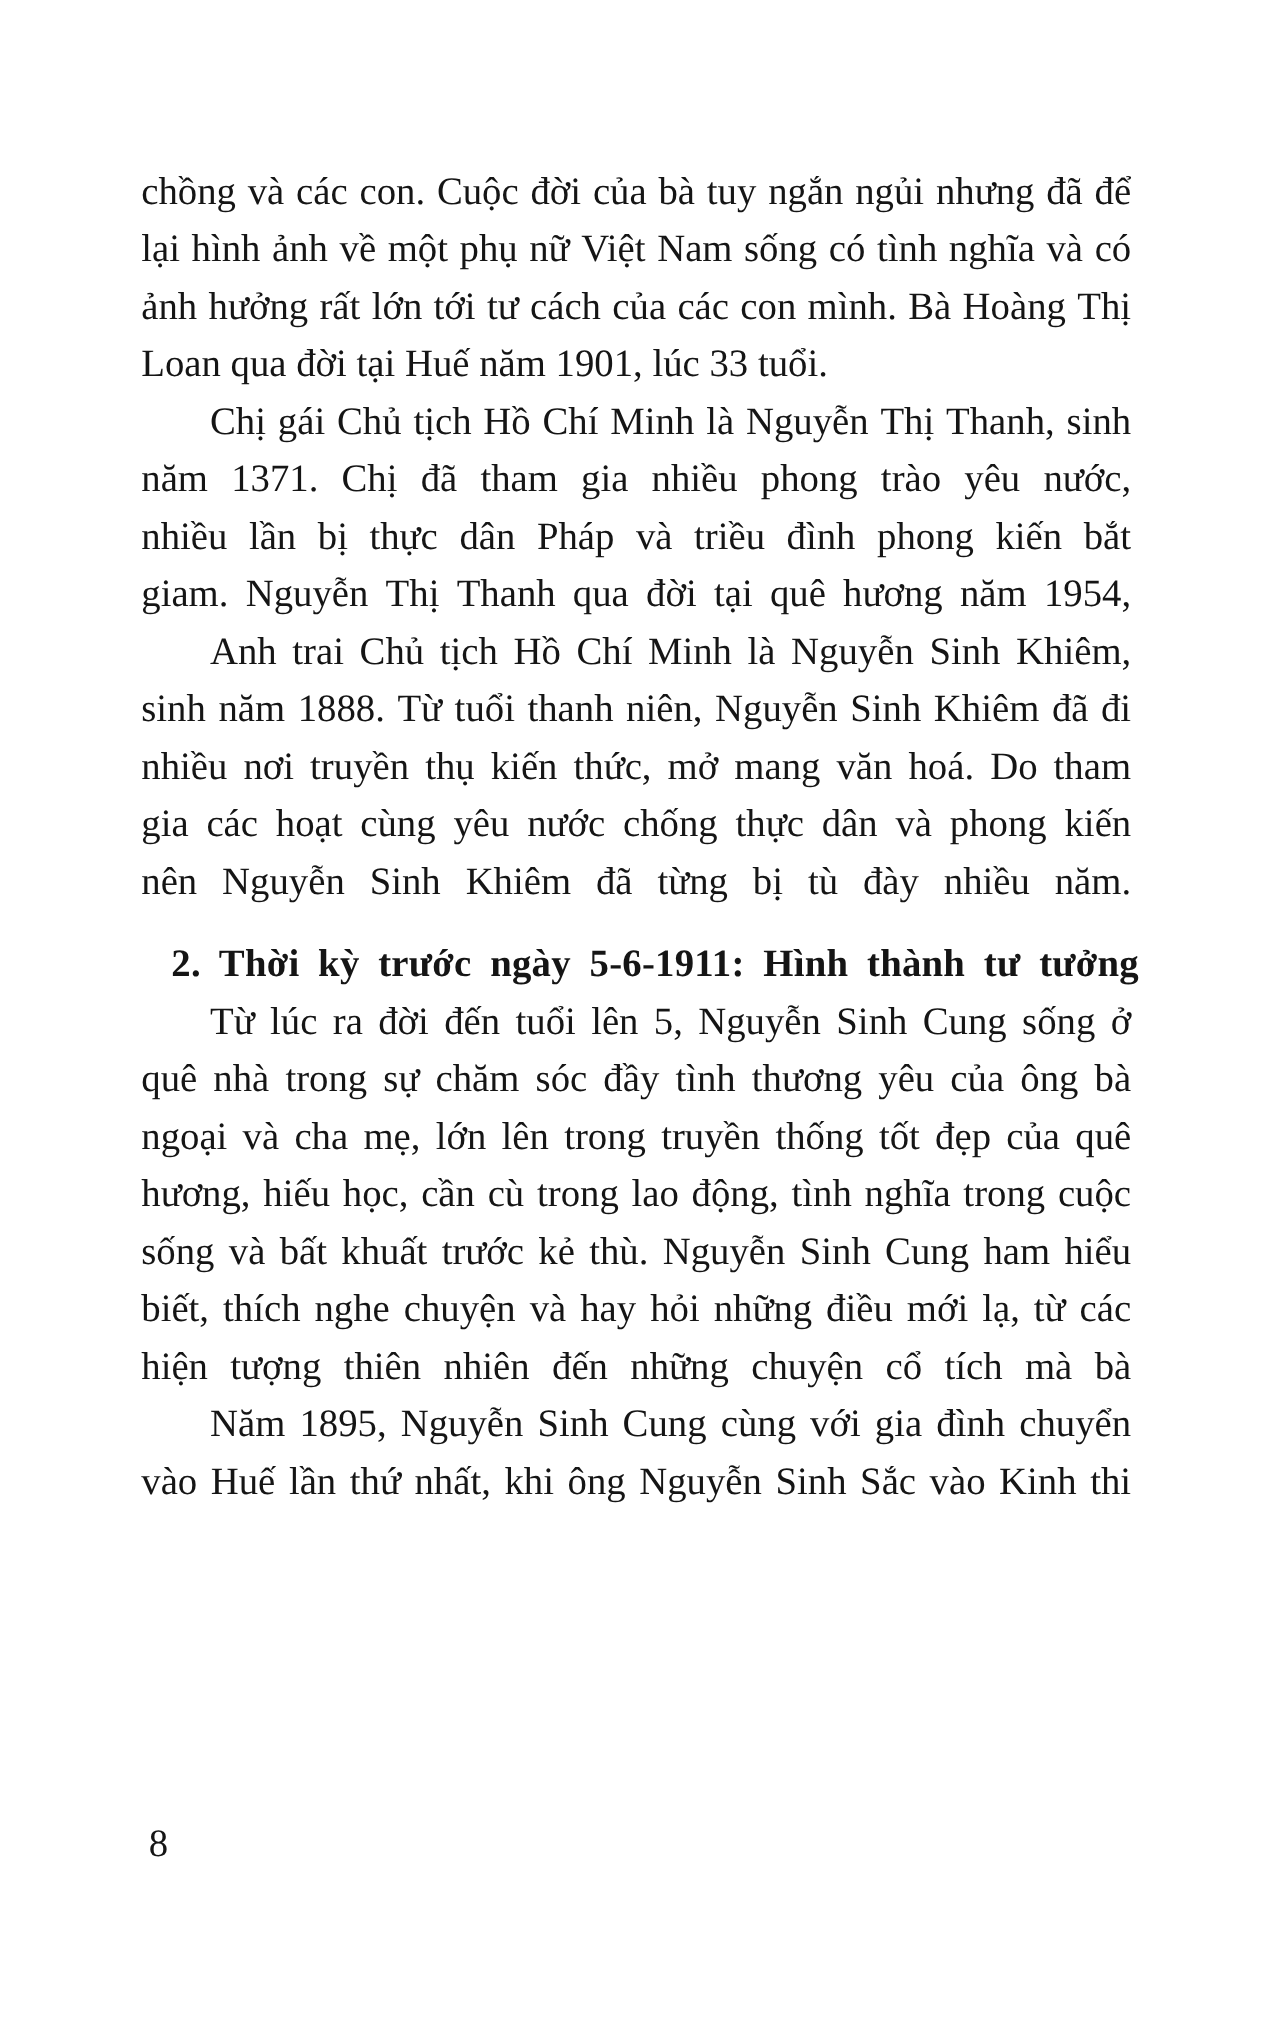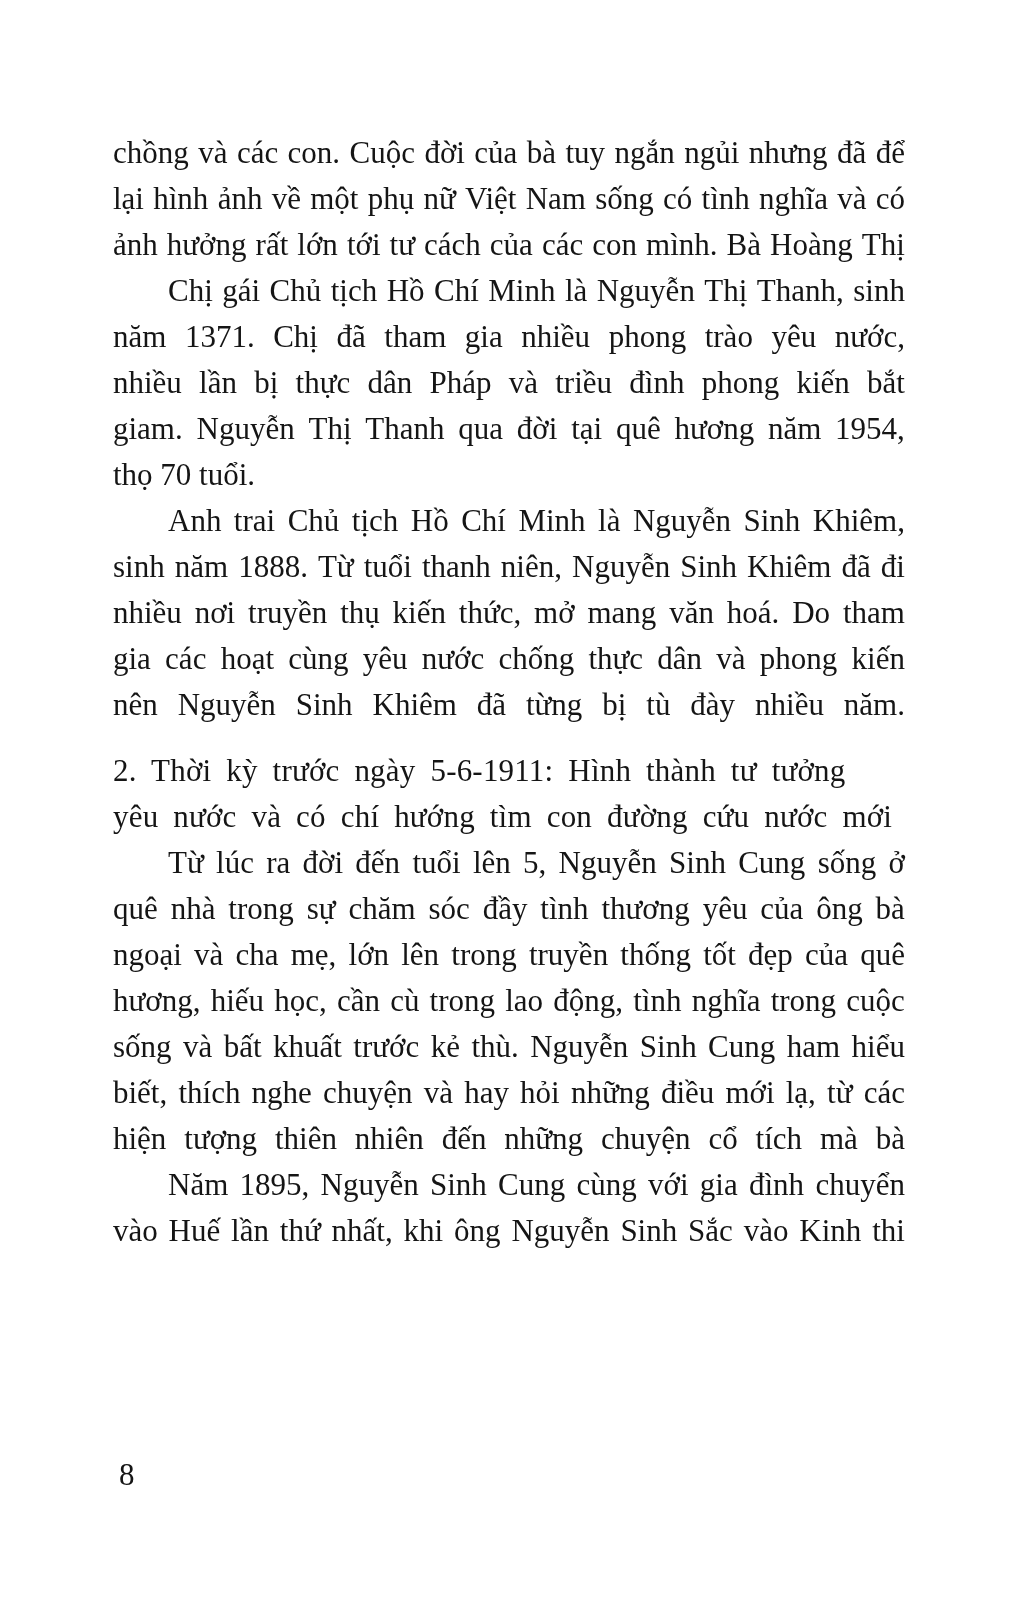--- a/index.html
+++ b/index.html
@@ -30,21 +30,22 @@
     width: 792px;
   }
   .block {
     margin: 0;
   }
   .block + .block {
     margin-top: 0;
   }
   .block.heading {
     margin-top: 20px;
-    font-weight: normal;
+    font-weight: bold;
+    margin-left: 24px;
   }
   .block.heading + .block {
     margin-top: 0;
   }
   .line {
     height: 46px;
     line-height: 46px;
     font-size: 31px;
     white-space: nowrap;
   }
@@ -119,20 +120,21 @@
           <span>tư</span>
           <span>cách</span>
           <span>của</span>
           <span>các</span>
           <span>con</span>
           <span>mình.</span>
           <span>Bà</span>
           <span>Hoàng</span>
           <span>Thị</span>
         </div>
+        <div class="line">Loan qua đời tại Huế năm 1901, lúc 33 tuổi.</div>
       </div>
       <div class="block paragraph">
         <div class="line just indent">
           <span>Chị</span>
           <span>gái</span>
           <span>Chủ</span>
           <span>tịch</span>
           <span>Hồ</span>
           <span>Chí</span>
           <span>Minh</span>
@@ -175,21 +177,20 @@
           <span>Thị</span>
           <span>Thanh</span>
           <span>qua</span>
           <span>đời</span>
           <span>tại</span>
           <span>quê</span>
           <span>hương</span>
           <span>năm</span>
           <span>1954,</span>
         </div>
-        <div class="line">thọ 70 tuổi.</div>
       </div>
       <div class="block paragraph">
         <div class="line just indent">
           <span>Anh</span>
           <span>trai</span>
           <span>Chủ</span>
           <span>tịch</span>
           <span>Hồ</span>
           <span>Chí</span>
           <span>Minh</span>
@@ -249,21 +250,20 @@
           <span>từng</span>
           <span>bị</span>
           <span>tù</span>
           <span>đày</span>
           <span>nhiều</span>
           <span>năm.</span>
         </div>
       </div>
       <div class="block heading">
         <div class="line">2. Thời kỳ trước ngày 5-6-1911: Hình thành tư tưởng</div>
-        <div class="line">yêu nước và có chí hướng tìm con đường cứu nước mới</div>
       </div>
       <div class="block paragraph">
         <div class="line just indent">
           <span>Từ</span>
           <span>lúc</span>
           <span>ra</span>
           <span>đời</span>
           <span>đến</span>
           <span>tuổi</span>
           <span>lên</span>

